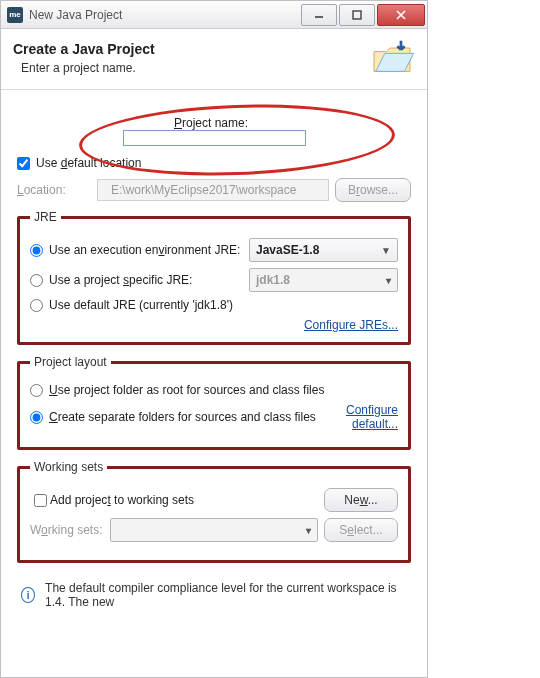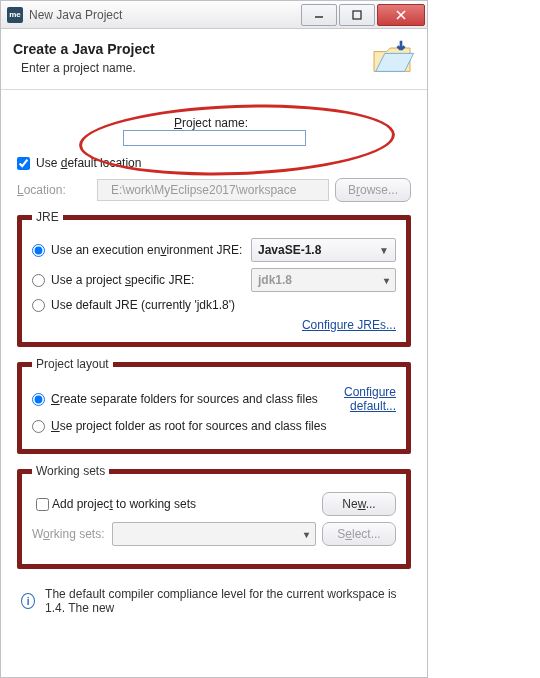--- a/index.html
+++ b/index.html
@@ -125,21 +125,21 @@
     display: flex;
     align-items: center;
     margin: 4px 0 8px 0;
   }
   .check-row input[type=checkbox],
   .radio-row input[type=radio] {
     margin: 0 6px 0 0;
   }
 
   fieldset.group {
-    border: 5px solid #7f1d1d;
+    border: 3px solid #7f1d1d;
     border-radius: 2px;
     margin: 2px 0 10px 0;
     padding: 8px 10px 10px 10px;
   }
   fieldset.group legend {
     padding: 0 4px;
     color: #333;
   }
   .radio-row {
     display: flex;
@@ -294,29 +294,29 @@
         <input type="radio" name="jre" style="">
         <label>Use default JRE (currently 'jdk1.8')</label>
         <span class="gap"></span>
       </div>
       <a class="link-right">Configure JREs...</a>
     </fieldset>
 
     <fieldset class="group">
       <legend>Project layout</legend>
 
+      <div class="radio-row">
+        <input type="radio" name="layout" style="">
+        <label><span class="underline-letter">U</span><span>se project folder as root for sources and class files</span></label>
+      </div>
       <div class="radio-row layout-row">
         <input type="radio" name="layout" checked="" style="">
         <label><span class="underline-letter">C</span><span>reate separate folders for sources and class files</span></label>
         <span class="gap"></span>
         <a class="link-right">Configure default...</a>
-      </div>
-      <div class="radio-row">
-        <input type="radio" name="layout" style="">
-        <label><span class="underline-letter">U</span><span>se project folder as root for sources and class files</span></label>
       </div>
     </fieldset>
 
     <fieldset class="group">
       <legend>Working sets</legend>
 
       <div class="radio-row">
         <input type="checkbox" style="">
         <label><span>Add projec</span><span class="underline-letter">t</span><span> to working sets</span></label>
         <span class="gap"></span>

